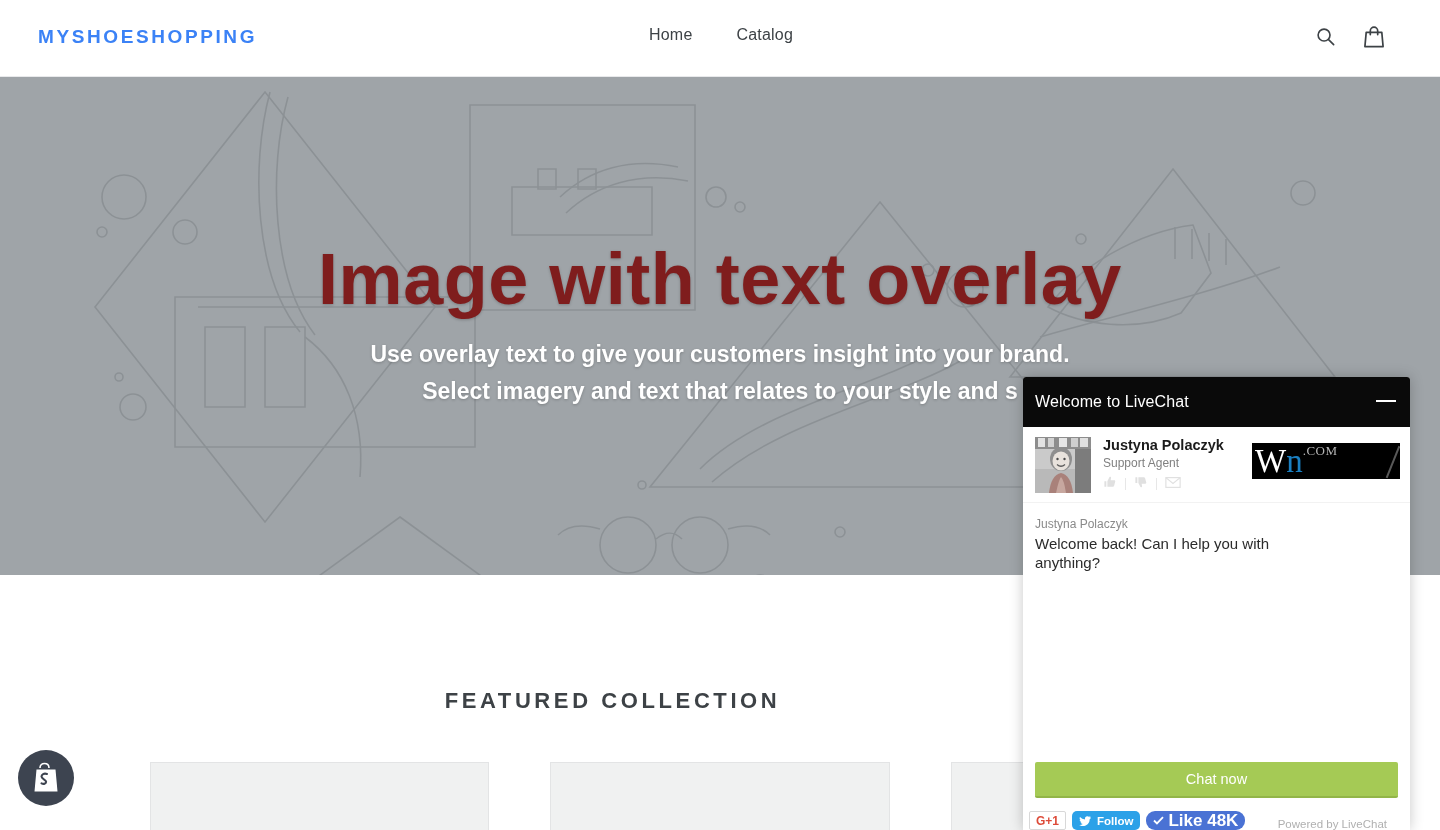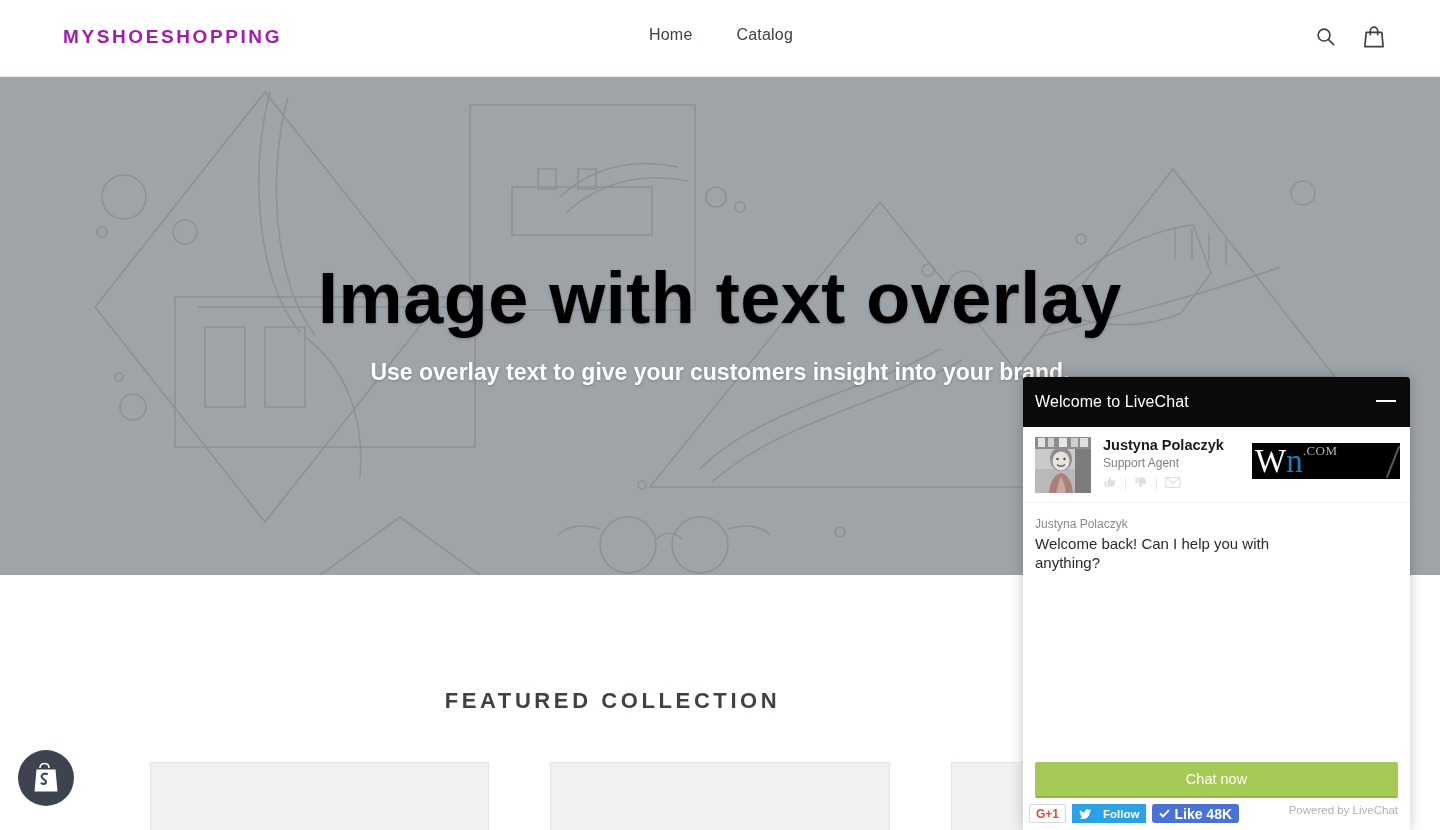--- a/index.html
+++ b/index.html
@@ -12,23 +12,23 @@
 
   
   .site-header {
     position: absolute; top: 0; left: 0;
     width: 1440px; height: 77px;
     background: #fff;
     border-bottom: 1px solid #e8e9eb;
     display: flex; align-items: center;
   }
   .brand {
-    position: absolute; left: 63px; top: 26px;
+    position: absolute; left: 38px; top: 26px;
     font-size: 19px; font-weight: 700;
-    letter-spacing: 2.6px; color: #a21caf;
+    letter-spacing: 2.6px; color: #3b82f6;
     font-family: "Liberation Sans", sans-serif;
     cursor: pointer;
   }
   .main-nav {
     position: absolute; left: 649px; top: 26px;
     display: flex; gap: 44px;
   }
   .main-nav a {
     font-size: 16px; color: #3d4246;
     text-decoration: none; letter-spacing: .2px;
@@ -47,21 +47,21 @@
     overflow: hidden;
   }
   .hero-art { position: absolute; inset: 0; opacity: .38; }
   .hero-text {
     position: absolute; top: 0; left: 0; width: 1440px; height: 498px;
     display: flex; flex-direction: column;
     align-items: center; justify-content: center;
     text-align: center;
   }
   .hero-h1 {
-    font-size: 72px; font-weight: 700; color: #000000;
+    font-size: 72px; font-weight: 700; color: #7f1d1d;
     letter-spacing: .5px; line-height: 1.05;
     text-shadow: 0 1px 3px rgba(0,0,0,.22);
     margin-bottom: 18px;
   }
   .hero-sub {
     font-size: 23px; font-weight: 700; color: #fff;
     line-height: 1.62; max-width: 840px;
     text-shadow: 0 1px 3px rgba(0,0,0,.22);
   }
 
@@ -149,38 +149,38 @@
     height: 36px; width: 100%;
     background: #a5ca55; border: none;
     border-bottom: 2px solid #92b548;
     border-radius: 2px;
     color: #fff; font-size: 14.5px;
     cursor: pointer;
     font-family: "Liberation Sans", sans-serif;
   }
   .chat-footer {
     height: 26px; background: #fff;
-    display: flex; align-items: flex-start; justify-content: space-between;
-    padding: 0 12px 0 6px; flex: none;
+    display: flex; align-items: flex-end; justify-content: space-between;
+    padding: 0 23px 0 6px; flex: none;
   }
   .social-row { display: flex; align-items: center; gap: 6px; }
   .btn-gplus {
     display: flex; align-items: center; height: 19px; padding: 0 6px;
     border: 1px solid #d8d8d8; border-radius: 2px; background: #fff;
     font-size: 12px; font-weight: 700; color: #dd4b39; cursor: pointer;
   }
   .btn-twitter {
-    display: flex; align-items: center; gap: 12px; height: 19px; padding: 0 7px;
-    background: #2ba1e8; border-radius: 0; color: #fff;
+    display: flex; align-items: center; gap: 6px; height: 19px; padding: 0 7px;
+    background: #2ba1e8; border-radius: 5px; color: #fff;
     font-size: 11.5px; font-weight: 700; cursor: pointer;
   }
   .btn-facebook {
     display: flex; align-items: center; gap: 4px; height: 19px; padding: 0 7px;
-    background: #4a72d4; border-radius: 3px; color: #fff;
-    font-size: 14px; font-weight: 700; cursor: pointer;
+    background: #4a72d4; border-radius: 9px; color: #fff;
+    font-size: 17px; font-weight: 700; cursor: pointer;
   }
   .powered { font-size: 11.5px; color: #b0b0b0; }
 </style>
 </head>
 <body>
 
 <div class="site-header">
   <div class="brand">MYSHOESHOPPING</div>
 
   <nav class="main-nav">
@@ -258,20 +258,21 @@
       <circle cx="760" cy="508" r="10"></circle>
       <circle cx="642" cy="408" r="4"></circle>
       <circle cx="840" cy="455" r="5"></circle>
     </g>
   </svg>
 
   <div class="hero-text">
     <div class="hero-h1">Image with text overlay</div>
     <div class="hero-sub">
       <div>Use overlay text to give your customers insight into your brand.</div>
+      <div>Select imagery and text that relates to your style and s</div>
     </div>
   </div>
 </div>
 
 <div class="featured-title">FEATURED COLLECTION</div>
 
 <div class="product-grid">
   <div class="product-card"></div>
   <div class="product-card"></div>
   <div class="product-card"></div>

